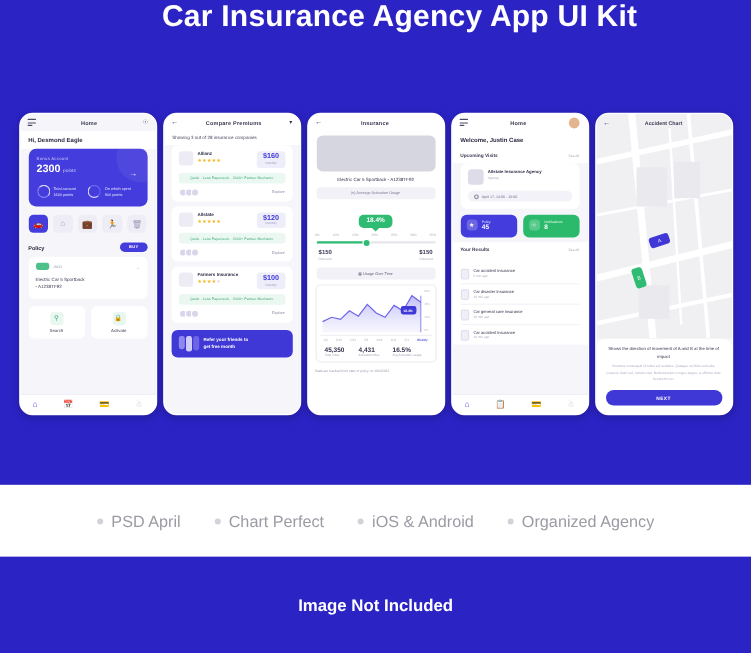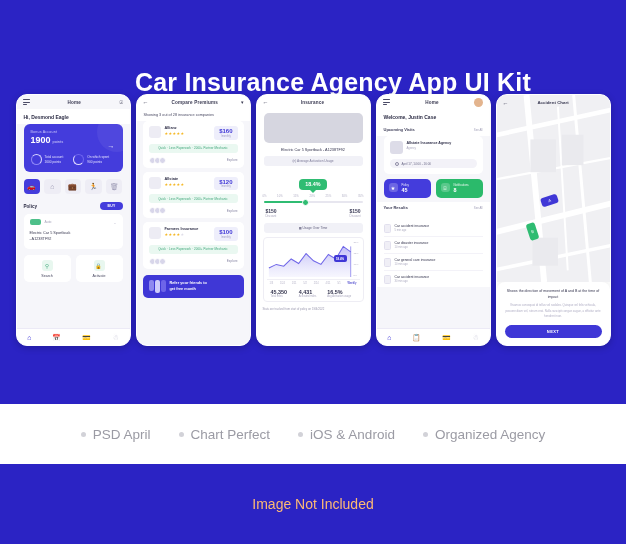--- a/index.html
+++ b/index.html
@@ -7,21 +7,21 @@
     width: 626px; height: 544px;
     font-family: "Liberation Sans", sans-serif;
     background: #2b23c4;
     overflow: hidden;
   }
   .page { width: 626px; height: 544px; position: relative; background: #2b23c4; }
 
   
   .title-bar {
     height: 97px;
-    display: flex; align-items: flex-end; justify-content: center; padding-left: 40px;
+    display: flex; align-items: flex-start; justify-content: center; padding-left: 40px;
   }
   .title {
     color: #ffffff;
     font-size: 25px;
     font-weight: bold;
     letter-spacing: .2px;
   }
 
   
   .phones {
@@ -272,21 +272,21 @@
   }
   .feat{ display:flex; align-items:center; gap:7px; }
   .feat-dot{ width:5px;height:5px;border-radius:50%;background:#d2d2d8;}
   .feat-l{ font-size:13.5px; color:#9b9ba4; }
 
   
   .footer{
     position:absolute; left:0; top:464px; width:626px; height:80px;
     background:#2b23c4; display:flex; align-items:center; justify-content:center;
   }
-  .footer-t{ color:#fdba74; font-size:14px; font-weight:normal; }
+  .footer-t{ color:#ffffff; font-size:14px; font-weight:bold; }
 </style>
 </head>
 <body>
 
 <div class="page">
 
   <div class="title-bar">
     <div class="title">Car Insurance Agency App UI Kit</div>
   </div>
 
@@ -300,21 +300,21 @@
               <i></i>
               <i></i>
             </div>
           <div class="sbar-title">Home</div>
           <div class="ico" style="font-size:5px;">☉</div>
         </div>
         <div class="greet">Hi, Desmond Eagle</div>
 
         <div class="bonus-card">
           <div class="bonus-lbl">Bonus Account</div>
-          <div class="bonus-val"><span>1900</span><small>points</small></div>
+          <div class="bonus-val"><span>2300</span><small>points</small></div>
           <div class="bonus-arrow">→</div>
           <div class="bonus-stats">
             <div class="bstat">
               <div class="ring"></div>
               <div class="bstat-t">
                 <div>Total account</div>
                 <div>1600 points</div>
               </div>
             </div>
             <div class="bstat">

